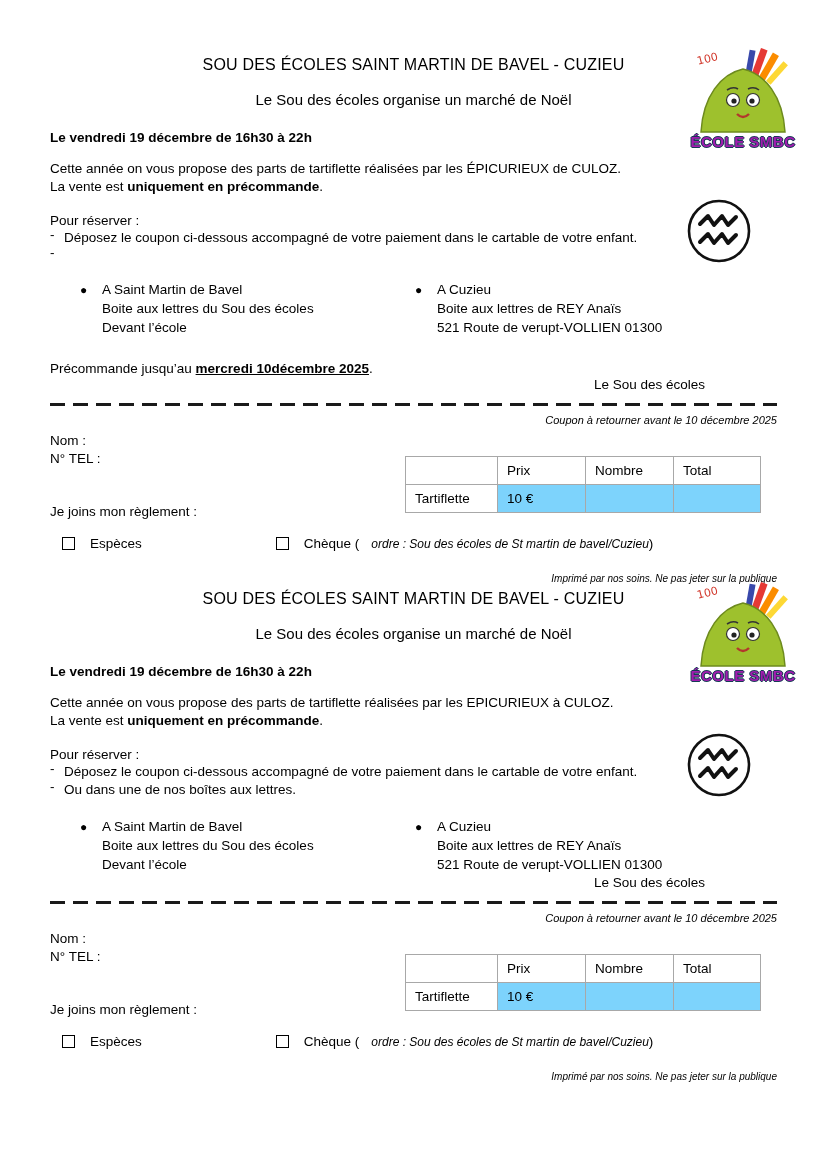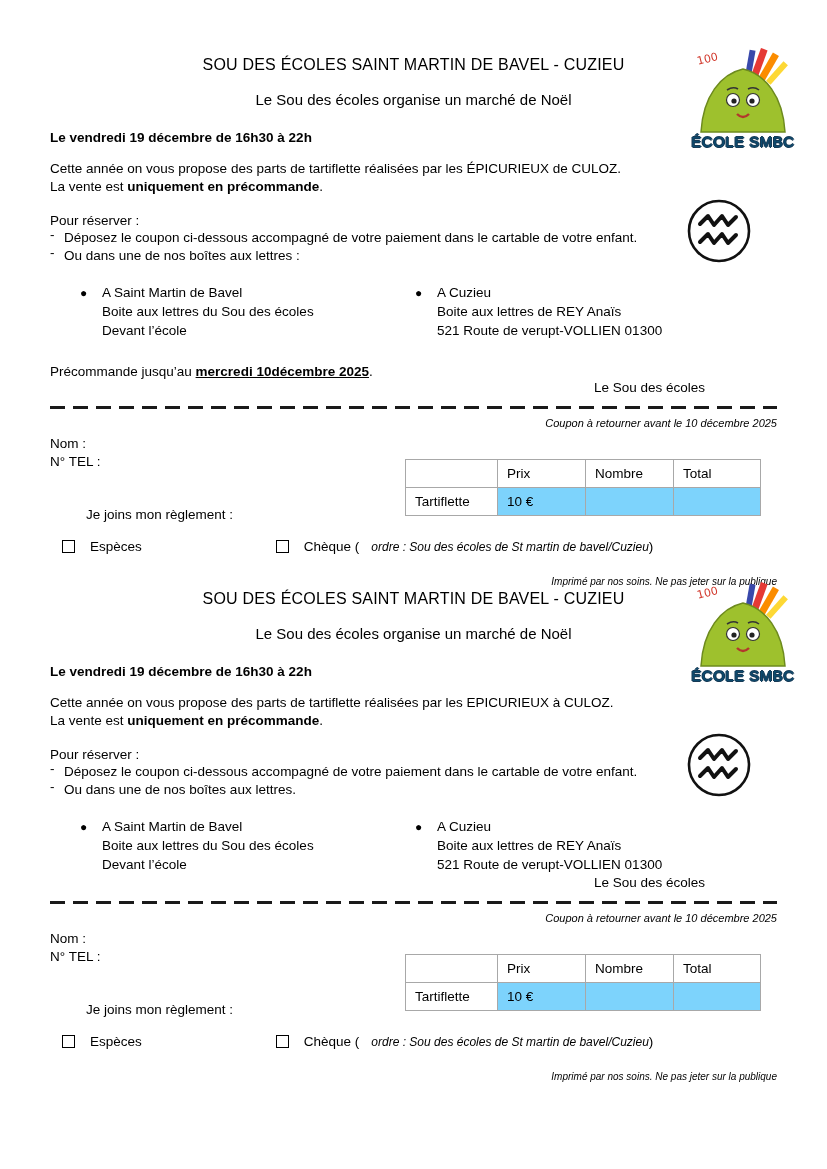--- a/index.html
+++ b/index.html
@@ -13,21 +13,21 @@
   .section { position:absolute; left:0; width:827px; }
   #section-0 { top:56px; }
   #section-1 { top:590px; }
   .inner { position:relative; padding:0 50px; }
 
   .title { text-align:center; font-size:16px; letter-spacing:.2px; }
   .subtitle { text-align:center; font-size:15px; margin-top:17px; }
 
   .logo { position:absolute; right:26px; top:-8px; width:116px; text-align:center; }
   .logo-text {
-    font-size:15px; font-weight:normal; letter-spacing:.5px; color:#0c4a6e; margin-top:-4px;
+    font-size:15px; font-weight:bold; letter-spacing:.5px; color:#a21caf; margin-top:-4px;
     text-shadow:-1px 0 #173a55, 1px 0 #173a55, 0 -1px #173a55, 0 1px #173a55;
   }
 
   .date-line { margin-top:22px; font-weight:bold; }
   .intro { margin-top:15px; line-height:1.32; width:620px; }
   .b { font-weight:bold; }
 
   .reserve { position:relative; margin-top:16px; line-height:1.3; }
   .reserve-item { display:flex; }
   .dash { width:14px; flex:0 0 14px; margin-top:-3px; }
@@ -47,21 +47,21 @@
     background:repeating-linear-gradient(90deg,#1a1a1a 0 15px,transparent 15px 23px); }
 
   .coupon-note { text-align:right; font-style:italic; font-size:11px; margin-top:8px; }
 
   .coupon { position:relative; margin-top:6px; height:100px; }
   .contact { line-height:1.35; }
   .ctable { position:absolute; left:355px; top:24px; border-collapse:collapse; }
   .ctable td { border:1px solid #a8a8a8; height:28px; padding:0 9px; font-size:13.5px;
     background:#fff; min-width:0; }
   .ctable td.grey { background:#7dd3fc; }
-  .payment { position:absolute; left:0; top:72px;margin-left:36px; }
+  .payment { position:absolute; left:0; top:72px; }
 
   .checks { display:flex; margin-top:4px; }
   .check-item { display:flex; align-items:center; }
   .check-1 { margin-left:12px; }
   .check-2 { margin-left:134px; }
   .checkbox { width:13px; height:13px; border:1.6px solid #000; display:inline-block;
     background:#fff; margin-right:15px; flex:0 0 13px; }
   .cheque-order { font-style:italic; font-size:12px;padding-left:12px; }
 
   .print-note { text-align:right; font-style:italic; font-size:10px; margin-top:22px; }
@@ -103,21 +103,20 @@
       </div>
 
       <div class="reserve">
         <div>Pour réserver :</div>
         <div class="reserve-item">
           <span class="dash">-</span>
           <span>Déposez le coupon ci-dessous accompagné de votre paiement dans le cartable de votre enfant.</span>
         </div>
         <div class="reserve-item">
           <span class="dash">-</span>
-          <span>Ou dans une de nos boîtes aux lettres :</span>
         </div>
         <svg class="stamp" viewBox="0 0 66 66">
           <circle cx="33" cy="33" r="30" fill="none" stroke="#111" stroke-width="2.6"></circle>
           <polyline points="14,26 22,18 28,27 36,18 42,27 50,19" fill="none" stroke="#111" stroke-width="4" stroke-linecap="round" stroke-linejoin="round"></polyline>
           <polyline points="14,44 22,36 28,45 36,36 42,45 50,37" fill="none" stroke="#111" stroke-width="4" stroke-linecap="round" stroke-linejoin="round"></polyline>
         </svg>
       </div>
 
       <div class="locations">
         <div class="loc loc-1">

